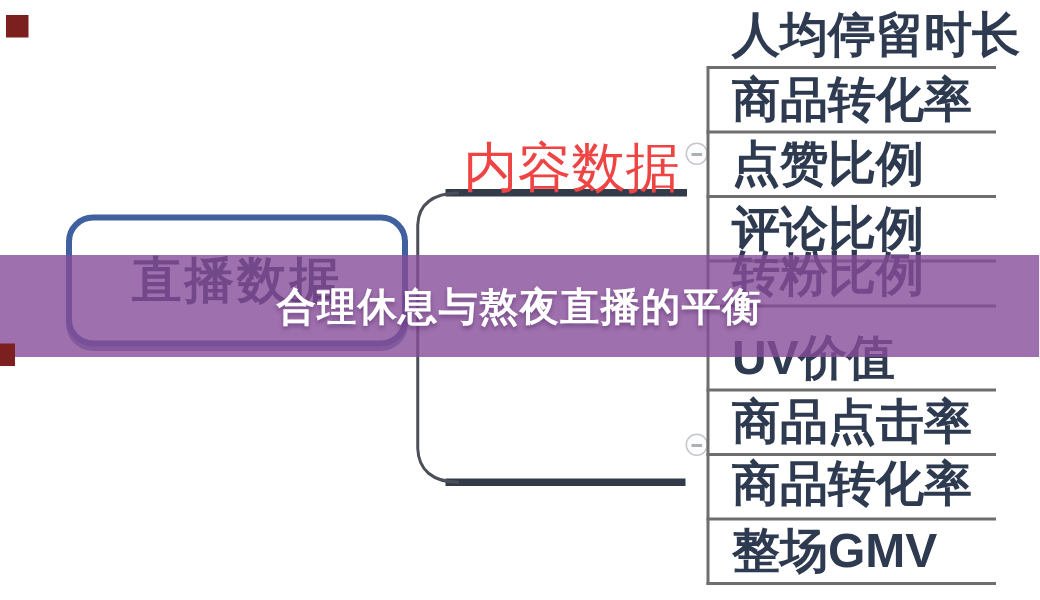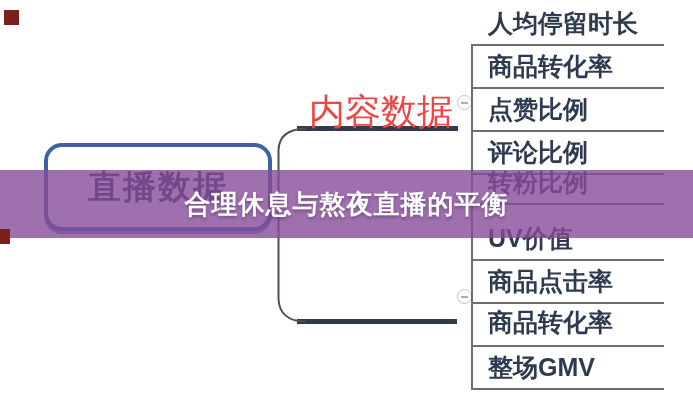--- a/index.html
+++ b/index.html
@@ -33,21 +33,21 @@
     display:flex;align-items:center;justify-content:center;
   }
   .collapse-btn .minus{display:block;width:7px;height:2px;background:#aab0b8;}
   .collapse-content{left:457px;top:95px;}
   .collapse-business{left:457px;top:289px;}
 
   .leaf-rows{position:absolute;left:471px;top:0;width:193px;height:400px;z-index:2;}
   .leaf-row{
     position:absolute;left:0;width:193px;height:43px;box-sizing:border-box;
     border-bottom:2px solid #6e6e6e;padding-left:17px;
-    font-weight:bold;font-size:25px;line-height:41px;color:#2e3a50;
+    font-weight:bold;font-size:32px;line-height:41px;color:#2e3a50;
     white-space:nowrap;
   }
   .vline{position:absolute;left:0;top:46px;width:2px;height:344px;background:#6e6e6e;}
 
   .overlay-band{
     position:absolute;left:0;right:0;top:170px;height:68px;
     background:rgba(134,76,152,0.8);z-index:5;
     display:flex;align-items:center;justify-content:center;
   }
   .overlay-caption{

